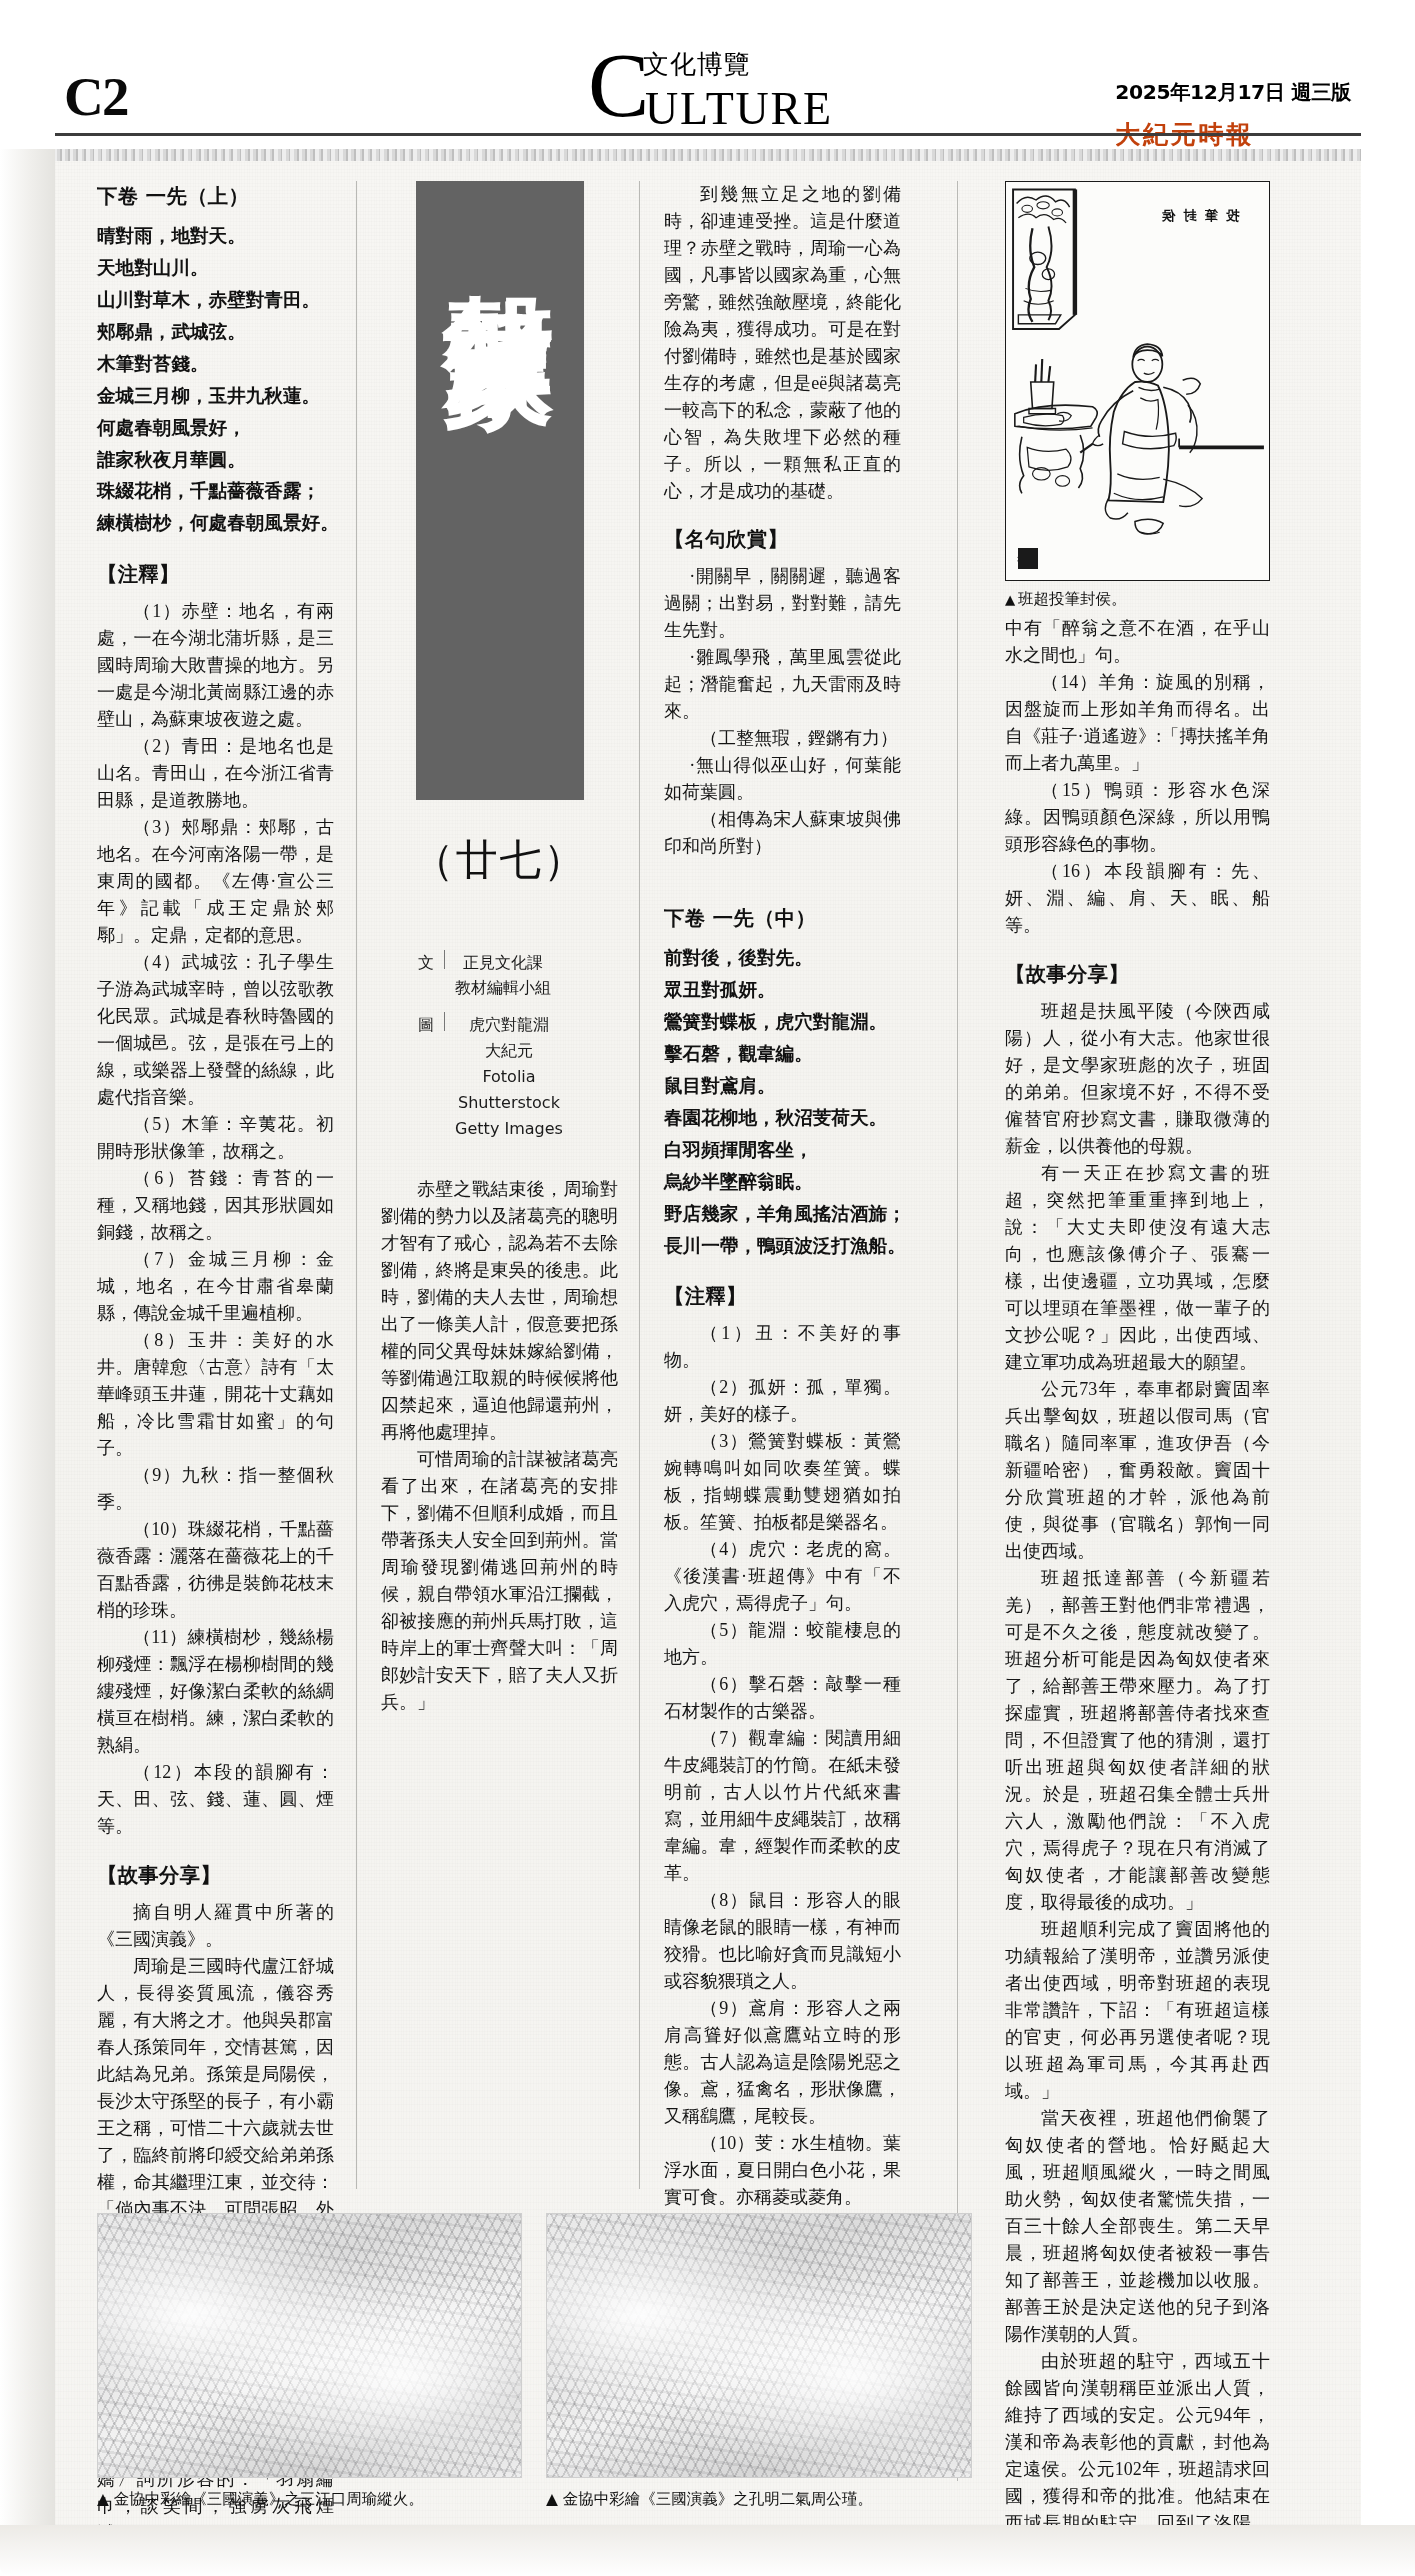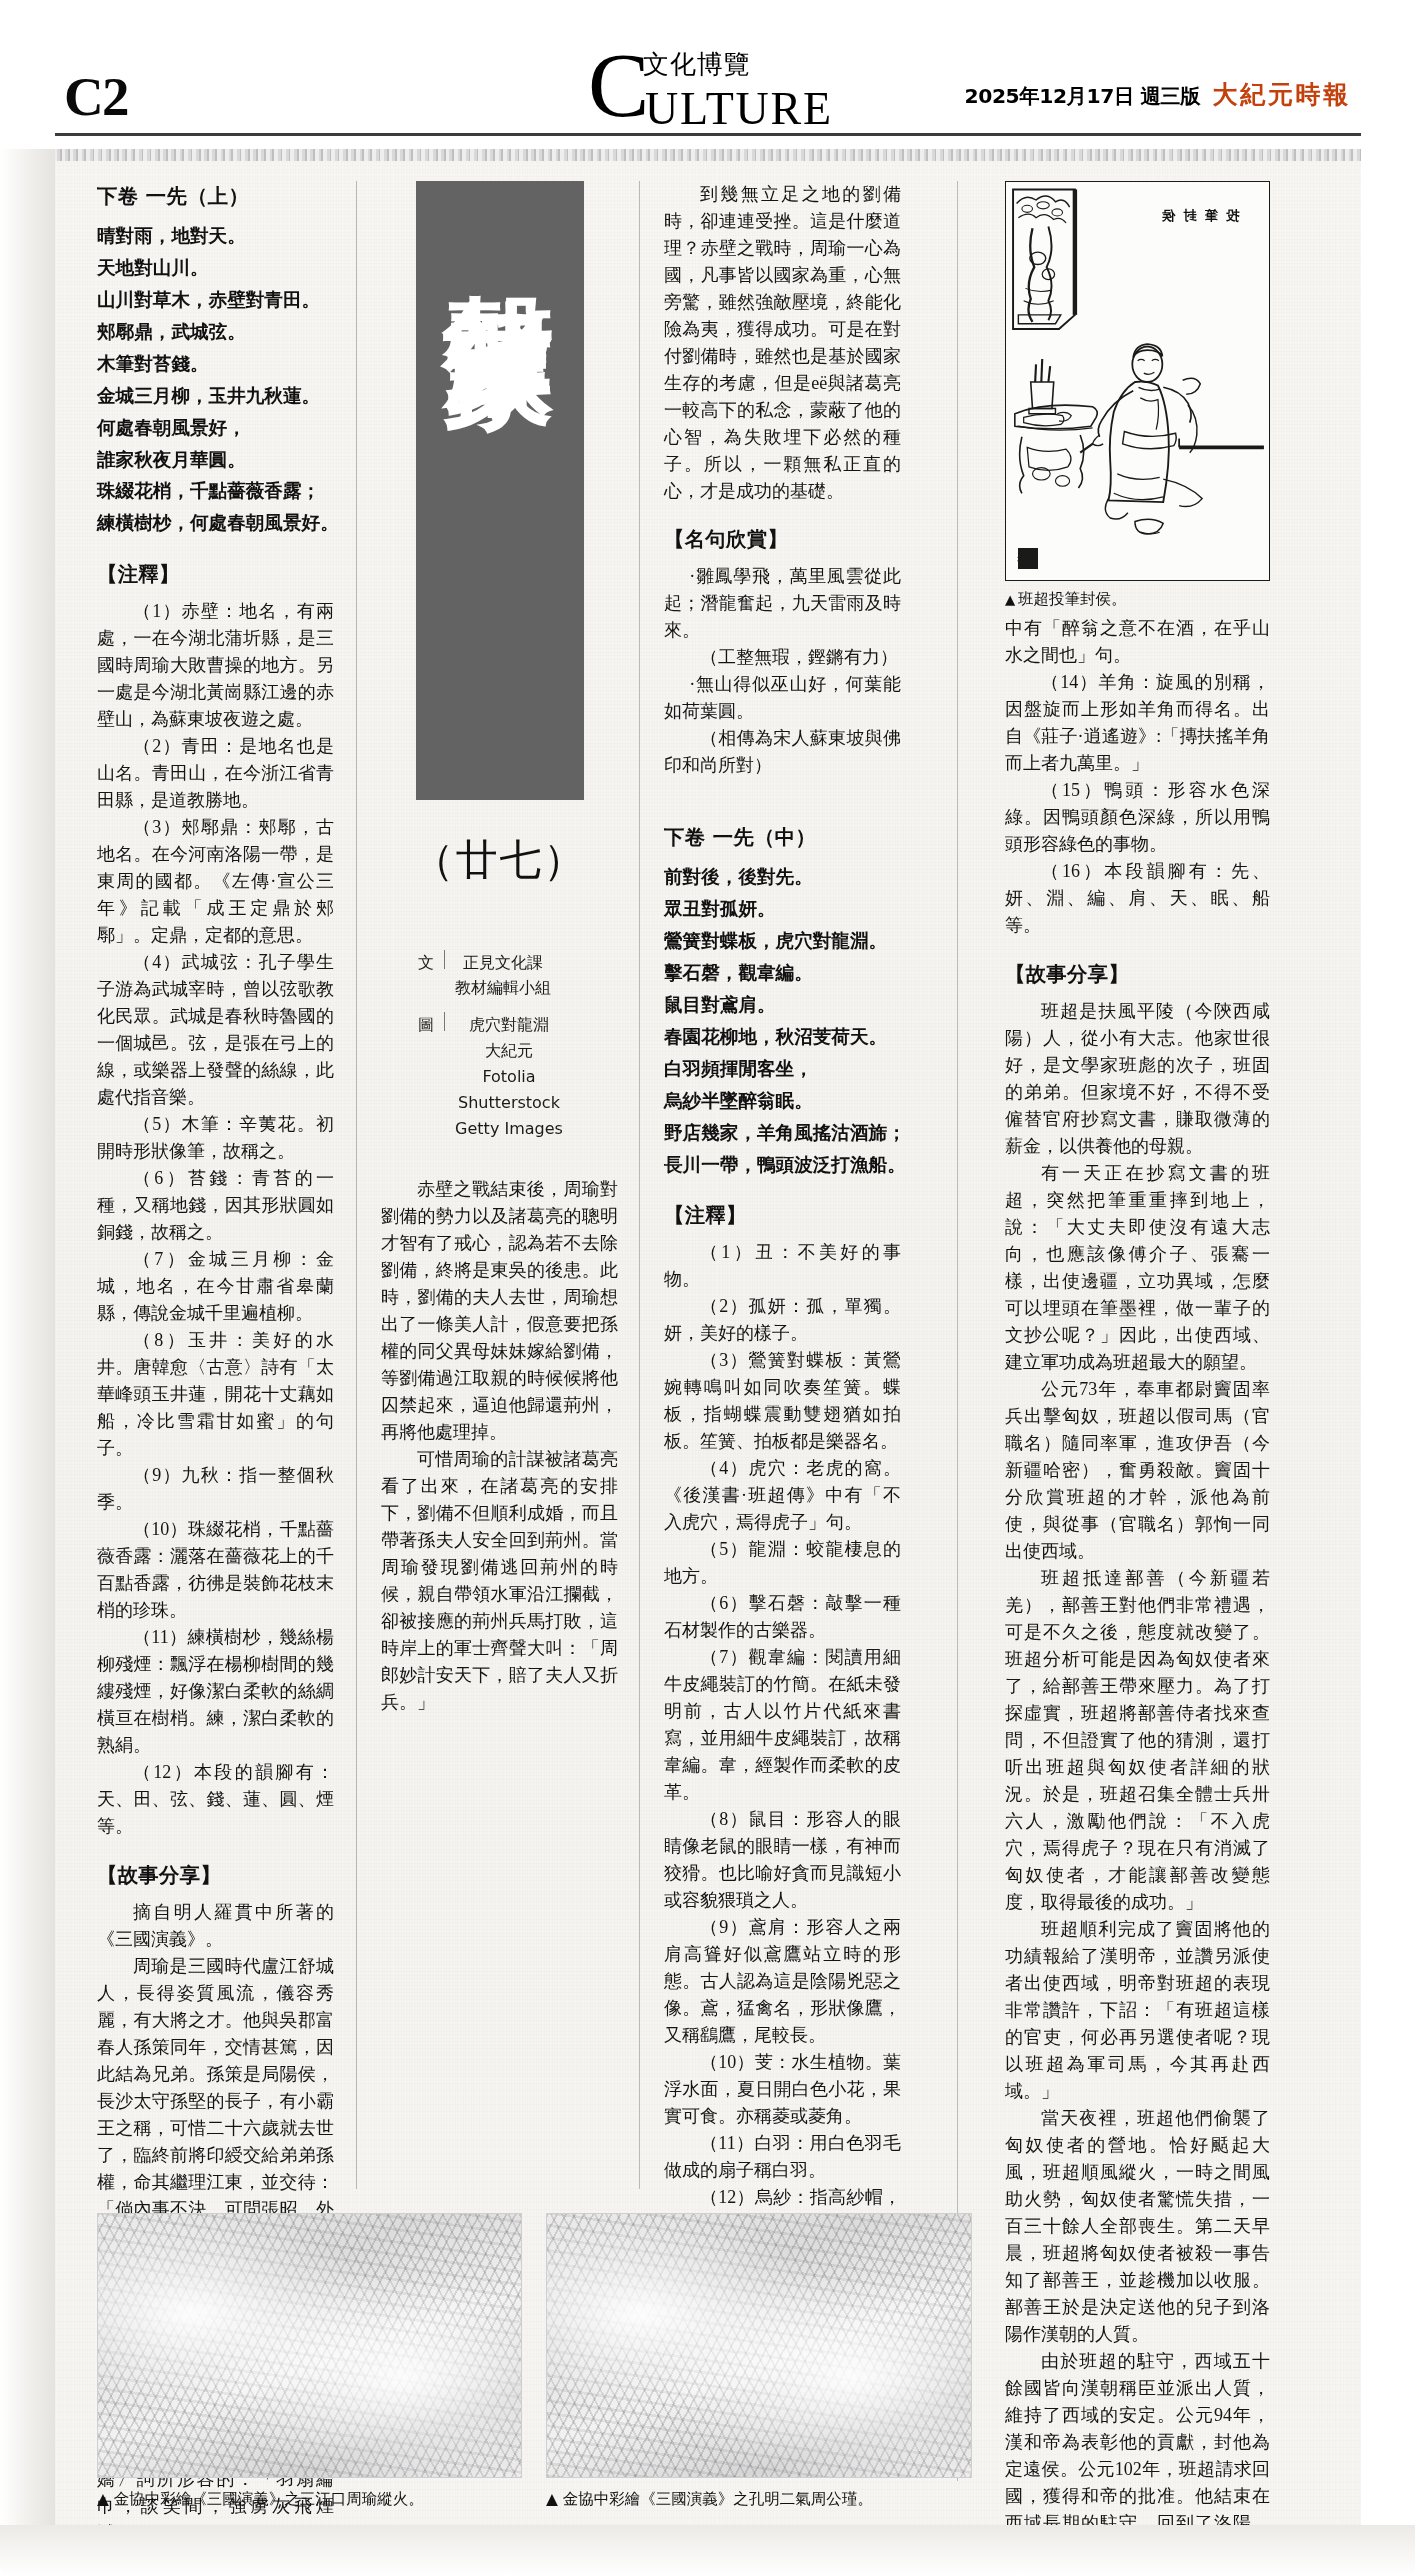--- a/index.html
+++ b/index.html
@@ -78,20 +78,21 @@
   }
 
   #dateline {
     position: absolute;
     right: 64px;
     top: 78px;
     display: flex;
     align-items: baseline;
     gap: 12.4px;
     white-space: nowrap;
+    flex-direction: column;
   }
   #date-text {
     font-family: "DejaVu Sans", sans-serif;
     font-size: 20.3px;
     font-weight: 700;
     color: #000;
     letter-spacing: -0.4px;
   }
   #paper-name {
     font-family: "DejaVu Sans", sans-serif;
@@ -431,20 +432,21 @@
       </div>
     </div>
 
     <div class="col" id="col3">
       <div class="body-text">
         <p>到幾無立足之地的劉備時，卻連連受挫。這是什麼道理？赤壁之戰時，周瑜一心為國，凡事皆以國家為重，心無旁驚，雖然強敵壓境，終能化險為夷，獲得成功。可是在對付劉備時，雖然也是基於國家生存的考慮，但是её與諸葛亮一較高下的私念，蒙蔽了他的心智，為失敗埋下必然的種子。所以，一顆無私正直的心，才是成功的基礎。</p>
       </div>
 
       <div class="sec-title">【名句欣賞】</div>
       <div class="body-text">
+        <p class="bullet">·開關早，關關遲，聽過客過關；出對易，對對難，請先生先對。</p>
         <p class="bullet">·雛鳳學飛，萬里風雲從此起；潛龍奮起，九天雷雨及時來。</p>
         <p>（工整無瑕，鏗鏘有力）</p>
         <p class="bullet">·無山得似巫山好，何葉能如荷葉圓。</p>
         <p>（相傳為宋人蘇東坡與佛印和尚所對）</p>
       </div>
 
       <div class="gap-md"></div>
       <div class="sec-title">下卷 一先（中）</div>
       <div class="poem">
         <div>前對後，後對先。</div>

